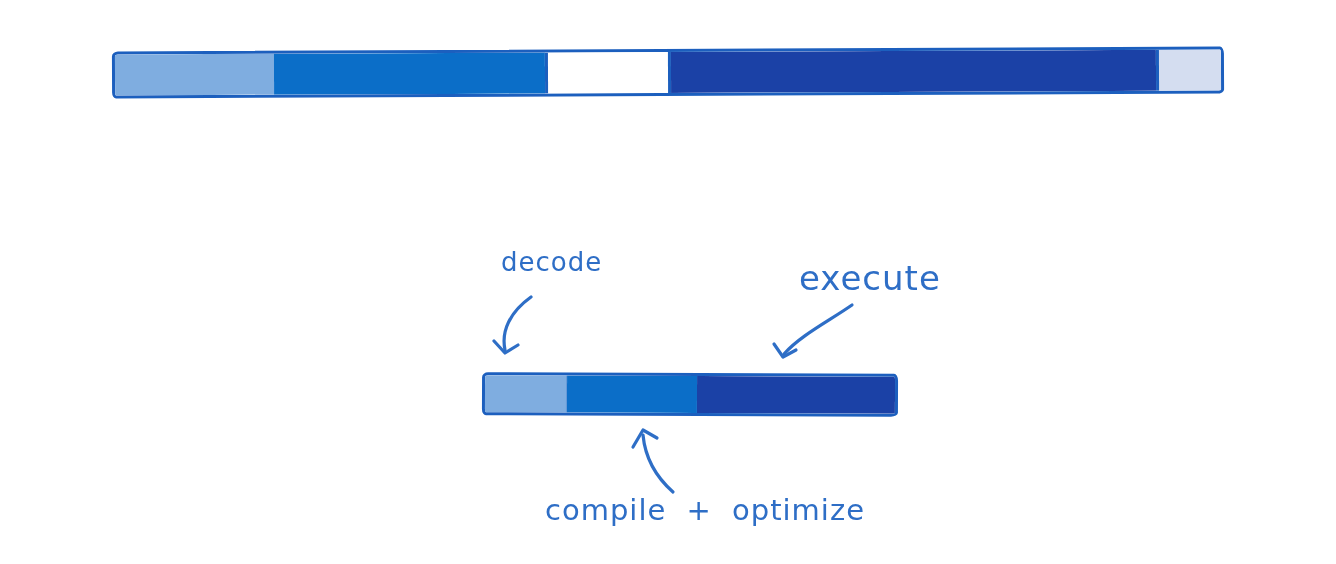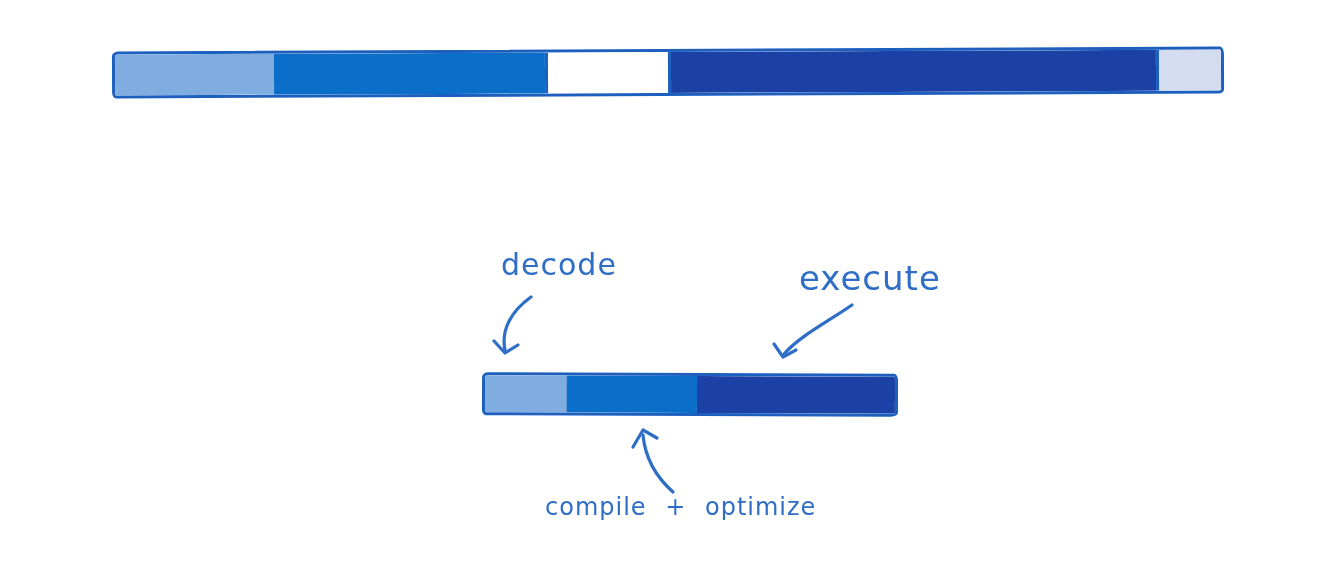--- a/index.html
+++ b/index.html
@@ -44,23 +44,23 @@
   .bottom-bar .segment:nth-child(1){
     border-right:1px solid rgba(28,95,190,.25);
     box-sizing:border-box;
   }
   .label{
     position:absolute;
     color:var(--annotation);
     letter-spacing:1px;
     white-space:nowrap;
   }
-  .label-decode{left:501px;top:247px;font-size:30px;}
+  .label-decode{left:501px;top:247px;font-size:26px;}
   .label-execute{left:799px;top:258px;font-size:34px;}
-  .label-compile{left:545px;top:493px;font-size:24px;word-spacing:10px;}
+  .label-compile{left:545px;top:493px;font-size:29px;word-spacing:10px;}
   .arrows{
     position:absolute;left:0;top:0;width:1336px;height:564px;
     pointer-events:none;
   }
   .arrows path{
     fill:none;
     stroke:var(--annotation);
     stroke-width:3.2;
     stroke-linecap:round;
     stroke-linejoin:round;

